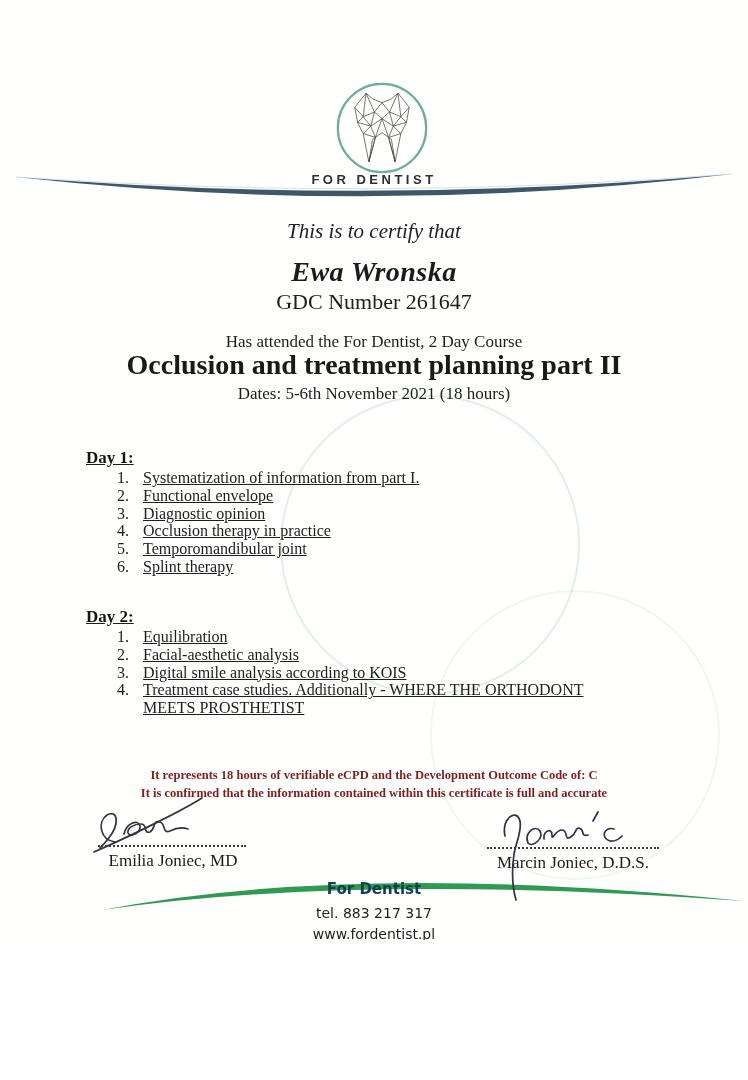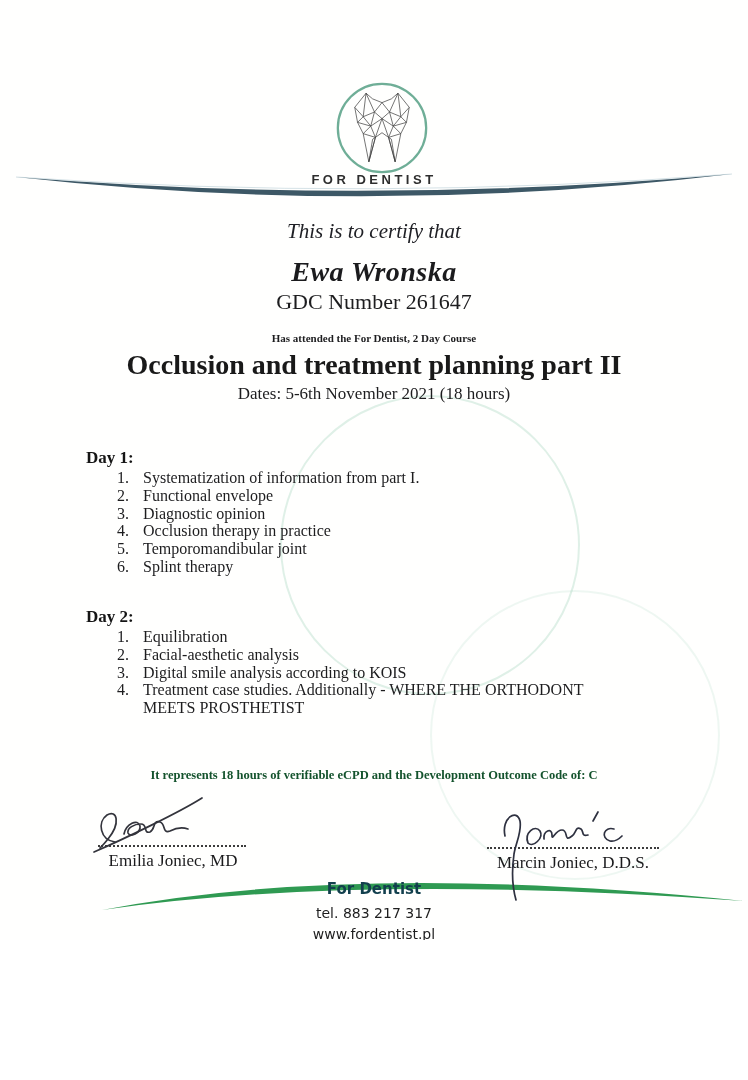--- a/index.html
+++ b/index.html
@@ -44,26 +44,26 @@
     letter-spacing: 3.5px;
     color: #2e2e2e;
   }
   .top-swoosh { left: 0; top: 166px; width: 748px; height: 52px; }
 
   
   .centered { left: 0; width: 748px; text-align: center; }
   .intro-line   { top: 219px; font-style: italic; font-size: 21px; color: #202126; }
   .recipient-name { top: 256px; font-size: 28px; font-weight: bold; font-style: italic; color: #1b1b1d; letter-spacing: 0.5px; }
   .gdc-line     { top: 289px; font-size: 22px; }
-  .attended-line{ top: 332px; font-size: 11px; font-weight: bold; }
+  .attended-line{ top: 332px; font-size: 17px; }
   .course-title { top: 349px; font-size: 28px; font-weight: bold; color: #191919; }
   .dates-line   { top: 384px; font-size: 17px; }
 
   
-  .day-section { left: 86px; width: 580px; }
+  .day-section { left: 86px; width: 580px; text-decoration: underline; }
   .day1 { top: 448px; }
   .day2 { top: 607px; }
   .day-heading { font-size: 17px; font-weight: bold; color: #151515; }
   .day-section ol {
     margin: 1px 0 0 0;
     padding-left: 47px;
     width: 545px;
   }
   .day-section li {
     font-size: 16px;
@@ -73,21 +73,21 @@
     color: #1d1d1f;
   }
 
   
   .fine-print {
     top: 767px; left: 0; width: 748px;
     text-align: center;
     font-size: 12.5px;
     font-weight: bold;
     line-height: 17.5px;
-    color: #14532d;
+    color: #7f1d1d;
   }
 
   
   .sig-svg { z-index: 3; pointer-events: none; }
   .sig-left-svg  { left: 84px;  top: 795px; width: 160px; height: 60px; }
   .sig-right-svg { left: 478px; top: 802px; width: 180px; height: 100px; overflow: visible; }
   .dotted-line {
     height: 0;
     border-bottom: 2.5px dotted #3c3c3c;
   }
@@ -177,20 +177,21 @@
     <ol>
       <li>Equilibration</li>
       <li>Facial-aesthetic analysis</li>
       <li>Digital smile analysis according to KOIS</li>
       <li>Treatment case studies. Additionally - WHERE THE ORTHODONT MEETS PROSTHETIST</li>
     </ol>
   </div>
 
   <div class="layer fine-print">
     <div>It represents 18 hours of verifiable eCPD and the Development Outcome Code of: C</div>
+    <div>It is confirmed that the information contained within this certificate is full and accurate</div>
   </div>
 
   <svg class="layer sig-svg sig-left-svg" viewBox="0 0 160 60">
     <g fill="none" stroke="#33343c" stroke-width="1.7" stroke-linecap="round">
       <path d="M118,3 C96,17 40,44 10,57"></path>
       <path d="M31,47 C16,45 13,27 23,20 C33,14 37,28 24,44 C21,48 18,51 16,53"></path>
       <path d="M40,39 C42,29 54,23 56,31 C57,38 46,43 44,38 C43,33 50,29 57,29 C64,29 59,39 66,37 C72,34 68,25 76,27 C82,29 78,39 86,36 C92,33 98,32 104,34"></path>
     </g>
   </svg>
   <div class="layer dotted-line dotted-left"></div>

